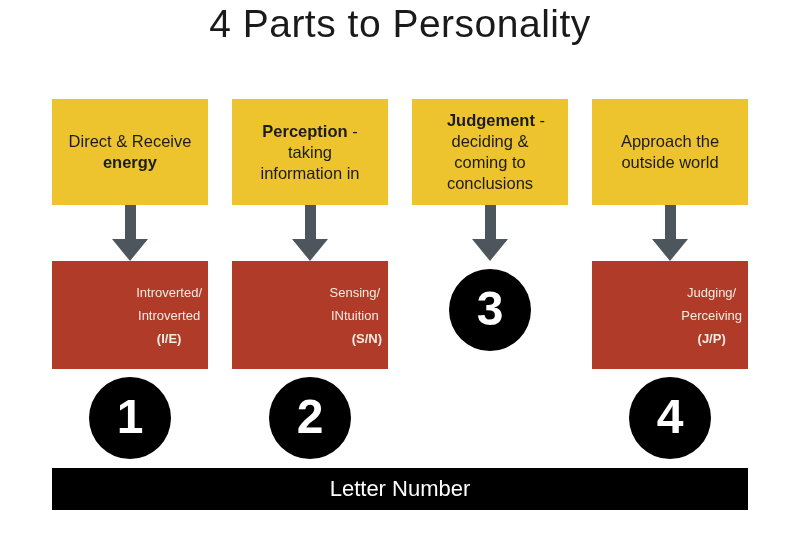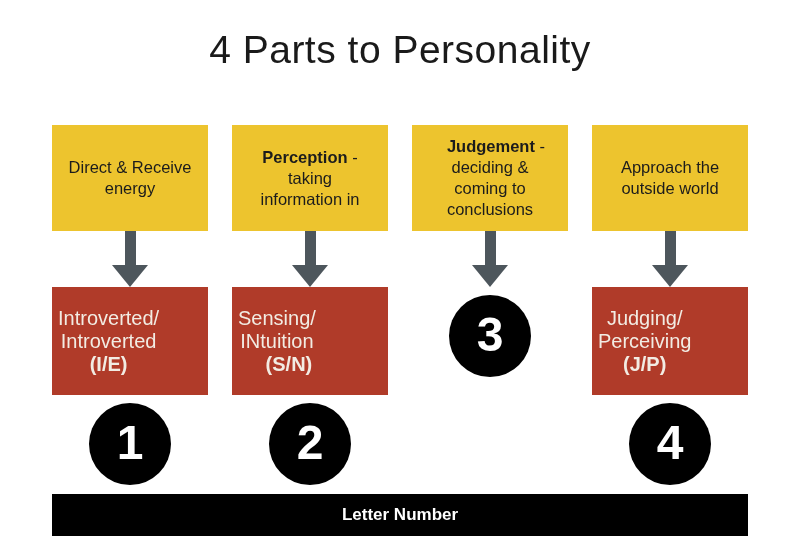--- a/index.html
+++ b/index.html
@@ -12,21 +12,21 @@
   }
   * { box-sizing: border-box; margin: 0; padding: 0; }
   html, body { background: #ffffff; }
   body {
     width: 800px;
     height: 549px;
     font-family: "Liberation Sans", sans-serif;
     overflow: hidden;
     position: relative;
   }
-  .slide { width: 800px; height: 549px; padding-top: 26px; }
+  .slide { width: 800px; height: 549px; }
   .title {
     text-align: center;
     font-size: 39px;
     line-height: 48px;
     font-weight: 400;
     color: #1a1a1a;
     letter-spacing: 0.5px;
   }
   .diagram {
     width: 696px;
@@ -71,24 +71,24 @@
     border-left: 18px solid transparent;
     border-right: 18px solid transparent;
     border-top: 22px solid var(--arrow);
   }
   .card-bottom {
     width: 156px;
     height: 108px;
     background: var(--red);
     display: flex;
     align-items: center;
-    justify-content: flex-start;
+    justify-content: flex-end;
     text-align: center;
     color: var(--red_text);
-    font-size: 20px;
+    font-size: 13px;
     line-height: 23px;
     padding: 4px 6px;
   }
   .circle {
     margin-top: 8px;
     width: 82px;
     height: 82px;
     border-radius: 50%;
     background: var(--black);
     color: #ffffff;
@@ -103,41 +103,41 @@
     margin-top: 9px;
     width: 696px;
     height: 42px;
     background: var(--black);
     display: flex;
     align-items: center;
     justify-content: center;
   }
   .footer-label {
     color: #ffffff;
-    font-weight: 700;
-    font-size: 17px;
+    font-weight: 400;
+    font-size: 22px;
   }
   .squiggle {
     text-decoration-style: dotted;
     text-decoration-color: #e2543f;
     text-underline-offset: 3px;
   }
 </style>
 </head>
 <body>
 
 <div class="slide">
   <div class="title">4 Parts to Personality</div>
 
   <div class="diagram">
     <div class="columns">
 
       <div class="column">
         <div class="card-top">
-          <div><span>Direct &amp; Receive</span><br><span style="font-weight: 400;">energy</span></div>
+          <div><span>Direct &amp; Receive</span><br><span style="font-weight: 700;">energy</span></div>
         </div>
         <div class="arrow">
           <div class="arrow-shaft"></div>
           <div class="arrow-head"></div>
         </div>
         <div class="card-bottom">
           <div><span>Introverted/</span><br><span>Introverted</span><br><span style="font-weight: 700;">(I/E)</span></div>
         </div>
         <div class="circle">
           <span>1</span>

